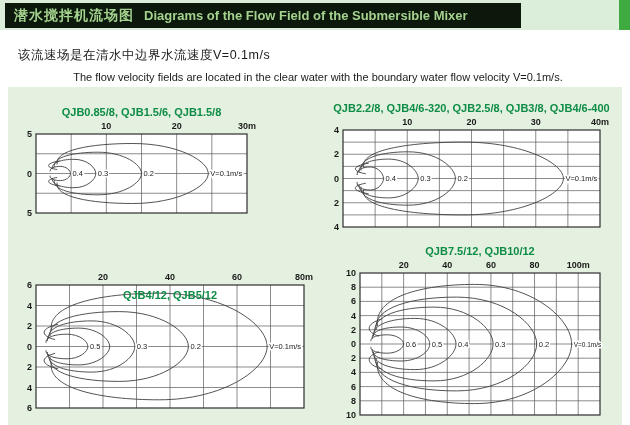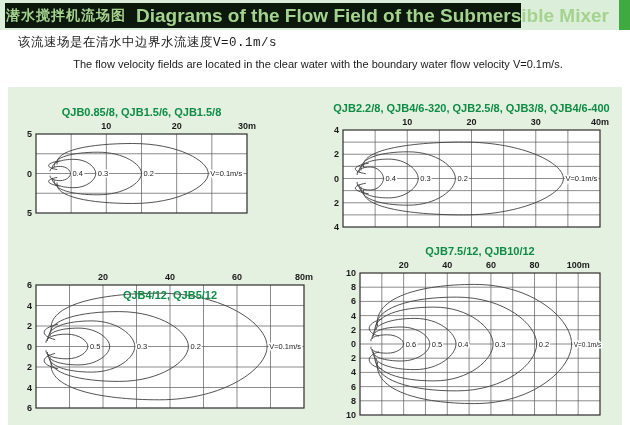--- a/index.html
+++ b/index.html
@@ -1,24 +1,24 @@
 <!DOCTYPE html>
 <html><head>
 <meta charset="utf-8">
 <style>
   html,body{margin:0;padding:0;}
   body{width:630px;height:425px;background:#ffffff;font-family:"Liberation Sans","DejaVu Sans",sans-serif;}
   #page{position:relative;width:630px;height:425px;overflow:hidden;background:#ffffff;}
   #top-strip{position:absolute;left:0;top:0;width:630px;height:30px;}
-  #header-bar{position:absolute;left:5px;top:3px;width:516px;height:25px;display:flex;align-items:center;padding-left:1px;box-sizing:border-box;white-space:nowrap;}
+  #header-bar{position:absolute;left:5px;top:3px;width:516px;height:25px;display:flex;align-items:center;padding-left:9px;box-sizing:border-box;white-space:nowrap;}
   .h-zh{font-weight:bold;font-size:14px;letter-spacing:1px;}
-  .h-en{font-weight:bold;font-size:19px;margin-left:10px;}
+  .h-en{font-weight:bold;font-size:13px;margin-left:10px;}
   #accent-block{position:absolute;right:0;top:0;width:11px;height:30px;}
   #intro{position:absolute;left:18px;top:33px;width:600px;}
-  #intro .zh{font-size:12.5px;color:#1a1a1a;margin:1px 0 7px 0;letter-spacing:0.5px;font-family:Liberation Mono, monospace;}
+  #intro .zh{font-size:12.5px;color:#1a1a1a;margin:14px 0 7px 0;letter-spacing:0.5px;}
   #intro .en{font-size:11px;color:#1a1a1a;margin:0;text-align:center;}
   #charts-panel{position:absolute;left:8px;top:87px;width:614px;height:338px;}
   #charts-svg{position:absolute;left:0;top:0;}
   .chart-title{position:absolute;width:330px;text-align:center;font-weight:bold;font-size:11px;white-space:nowrap;}
   .tick-label{font-size:9px;font-weight:bold;}
   .clabel{paint-order:stroke;stroke:#ffffff;stroke-width:3px;fill:#1a1a1a;font-size:7.5px;}
   .clabel-sm{paint-order:stroke;stroke:#ffffff;stroke-width:3px;fill:#1a1a1a;font-size:6.5px;}
   text{font-family:"Liberation Sans","DejaVu Sans",sans-serif;}
 </style>
 </head>

